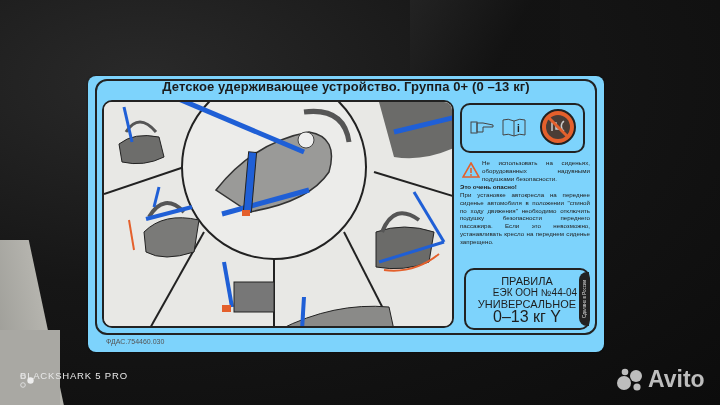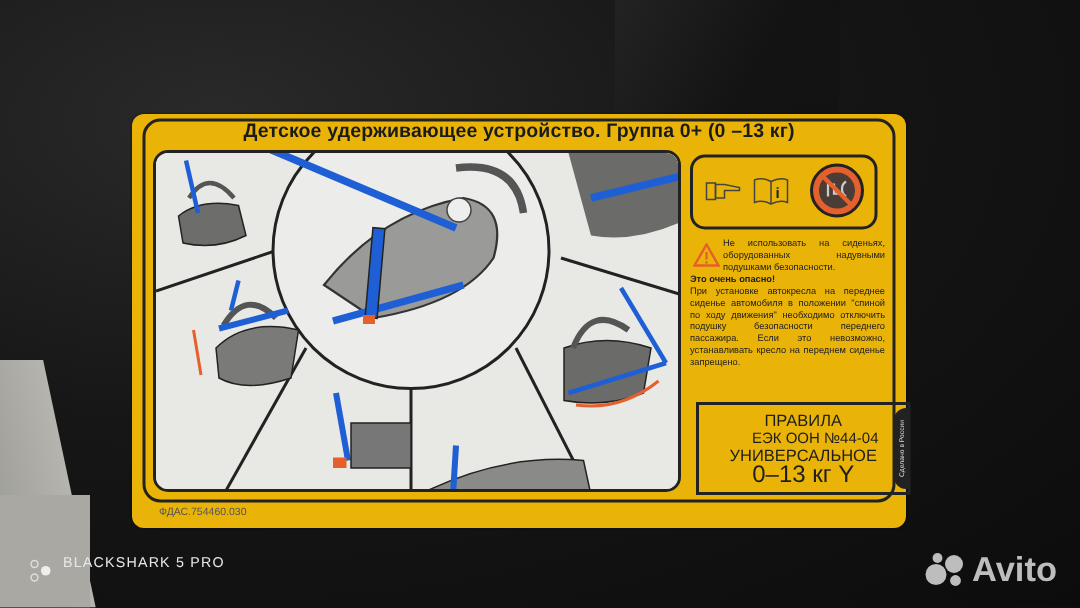--- a/index.html
+++ b/index.html
@@ -8,21 +8,21 @@
 
   .scene { position: absolute; inset: 0; overflow: hidden;
     background: radial-gradient(ellipse at 20% 20%, #2a2a2a 0%, #161616 45%, #0c0c0c 100%); }
   .fold { position: absolute; left: 410px; top: -10px; width: 150px; height: 110px;
     background: linear-gradient(120deg, #262626, #121212 60%); border-radius: 0 0 40px 0; opacity: .8; }
   .floor { position: absolute; left: -40px; top: 240px; width: 90px; height: 200px;
     background: linear-gradient(90deg, #8f8f8a, #b5b4ae); transform: skewX(12deg); }
   .floor2 { position: absolute; left: 0; top: 330px; width: 60px; height: 80px; background: #a9a8a3; }
 
   .label { position: absolute; left: 88px; top: 76px; width: 516px; height: 276px;
-    background: #eab308; border-radius: 8px; box-shadow: 0 0 2px rgba(0,0,0,.6); }
+    background: #7dd3fc; border-radius: 8px; box-shadow: 0 0 2px rgba(0,0,0,.6); }
   .frame { position: absolute; left: 7px; top: 3px; width: 502px; height: 256px;
     border: 2px solid #222; border-radius: 12px; }
   .title { position: absolute; left: 0; top: 3px; width: 100%; text-align: center;
     font-weight: bold; font-size: 13px; color: #1b1b1b; letter-spacing: .1px; }
 
   .pics { position: absolute; left: 14px; top: 24px; width: 352px; height: 228px;
     border: 2px solid #222; border-radius: 10px; overflow: hidden; background: #e6e6e3; }
   .pics svg { display: block; }
 
   .iconbox { position: absolute; left: 372px; top: 27px; width: 125px; height: 50px;
@@ -31,35 +31,35 @@
   .icon-book { position: absolute; left: 40px; top: 12px; width: 24px; height: 20px; }
   .icon-noairbag { position: absolute; left: 78px; top: 4px; width: 36px; height: 36px; border-radius: 50%;
     background: #e4602c; border: 2px solid #222; display: flex; align-items: center; justify-content: center; }
 
   .warning { position: absolute; left: 372px; top: 83px; width: 130px; font-size: 6.2px; color: #222; line-height: 1.25; }
   .warn-tri { position: absolute; left: 2px; top: 3px; width: 18px; height: 16px; }
   .warn-head { margin-left: 22px; text-align: justify; }
   .warn-danger { font-weight: bold; margin-top: 1px; }
   .warn-body { text-align: justify; }
 
-  .rules { position: absolute; left: 376px; top: 192px; width: 143px; height: 62px;
-    border: 2px solid #222; border-radius: 0; text-align: center; color: #1e1e1e; padding-top: 5px; }
+  .rules { position: absolute; left: 376px; top: 192px; width: 126px; height: 62px;
+    border: 2px solid #222; border-radius: 10px; text-align: center; color: #1e1e1e; padding-top: 5px; }
   .rules .l1 { font-size: 11px; line-height: 12px; }
   .rules .l2 { font-size: 10px; line-height: 11px; margin-left: 16px; }
   .rules .l3 { font-size: 11px; line-height: 12px; text-align: center; }
   .rules .l4 { font-size: 16px; line-height: 13px; }
   .made-in { position: absolute; right: -1px; top: 2px; width: 10px; height: 54px; background: #222;
     border-radius: 0 8px 8px 0; color: #ddd; font-size: 4.5px; writing-mode: vertical-rl; transform: rotate(180deg);
     display: flex; align-items: center; justify-content: center; }
 
   .code { position: absolute; left: 18px; top: 262px; font-size: 7px; color: #555; }
 
   .cam { position: absolute; left: 20px; top: 370px; color: #e8e8e8; font-size: 9.5px; letter-spacing: .8px; line-height: 11px; }
   .cam-dots { position: absolute; left: 0; top: 2px; width: 14px; height: 18px; }
-  .cam-text { margin-left: 22px; }
+  .cam-text { }
 
   .avito { position: absolute; left: 615px; top: 366px; color: #bdbdbd; font-weight: bold; font-size: 23px; display: flex; align-items: center; }
   .avito-dots { width: 30px; height: 24px; margin-right: 3px; }
 </style>
 </head>
 <body>
 
 <div class="scene">
   <div class="fold"></div>
   <div class="floor"></div>

